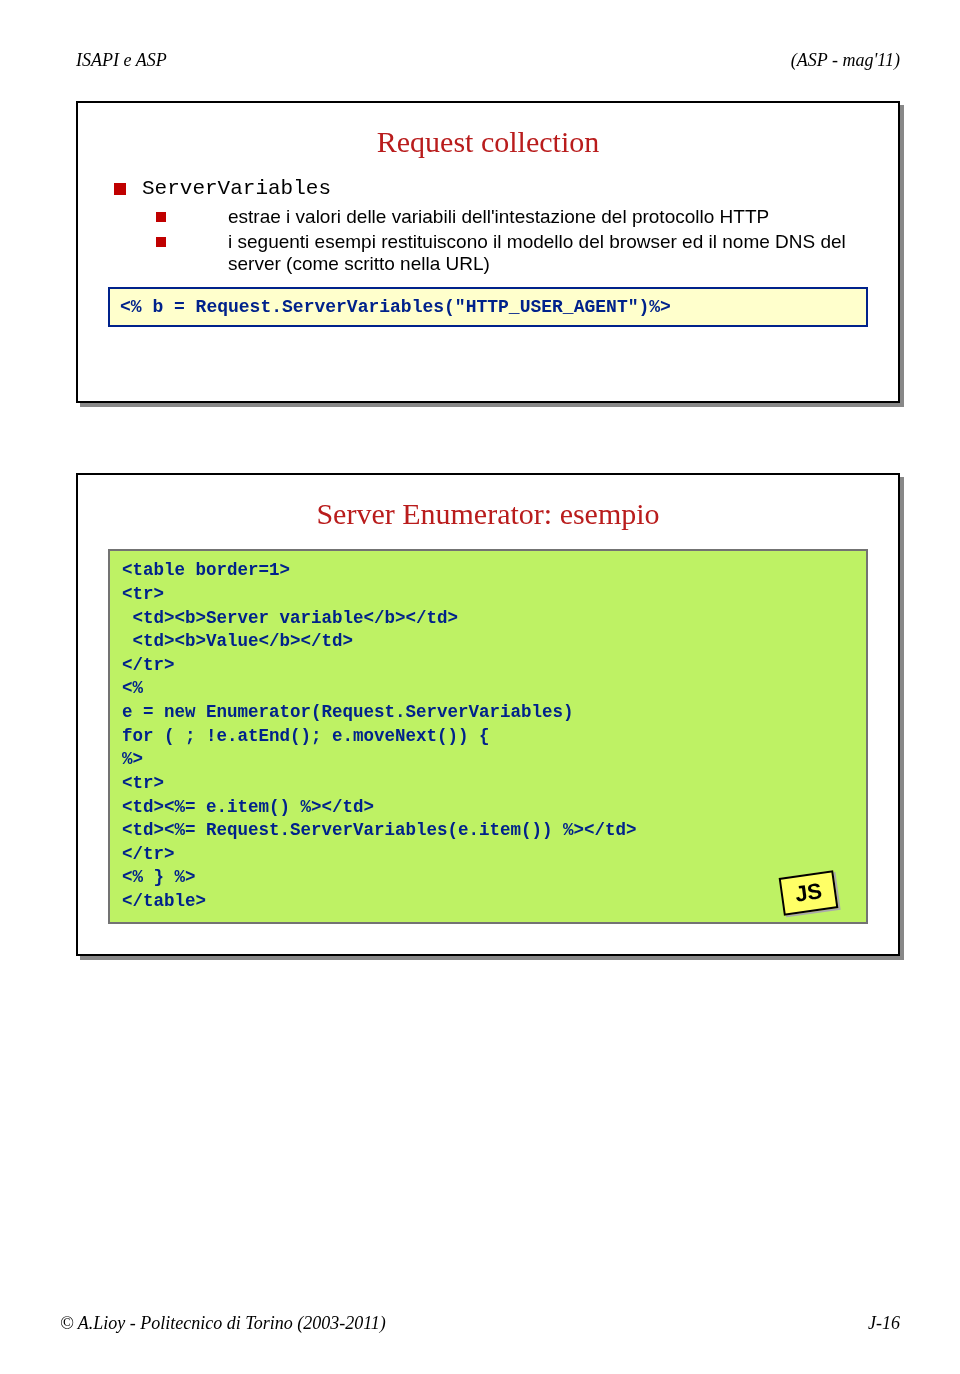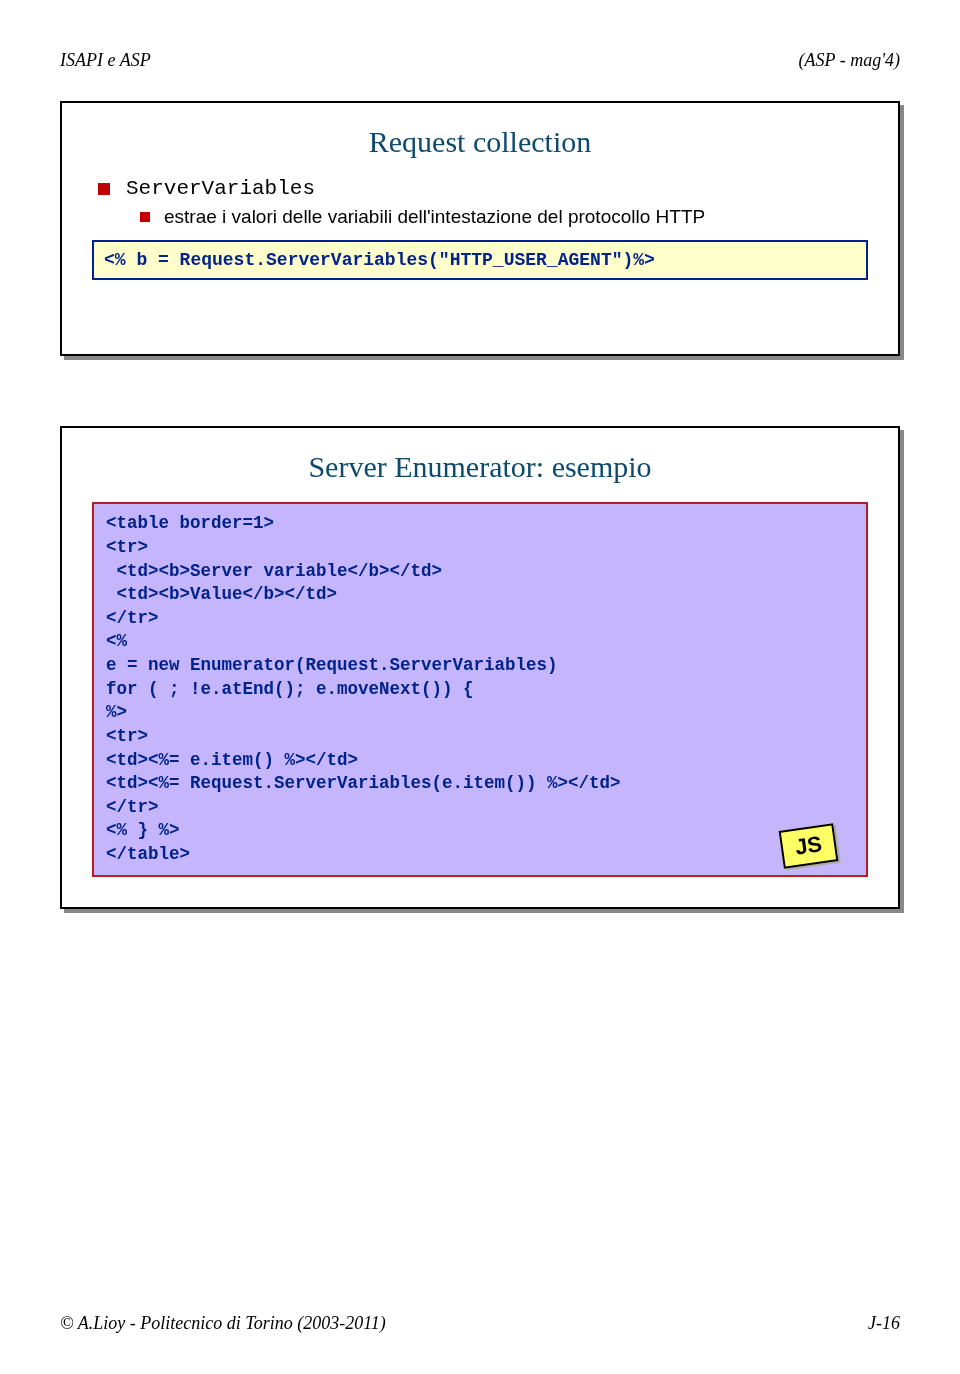--- a/index.html
+++ b/index.html
@@ -3,42 +3,42 @@
 <meta charset="utf-8">
 <style>
   body {
     margin: 0;
     padding: 0;
     font-family: "Times New Roman", serif;
     background: #fff;
     width: 960px;
   }
   .page {
-    padding: 50px 60px 40px 60px;
+    padding: 50px 60px 40px 76px;
     box-sizing: border-box;
     height: 1374px;
     position: relative;
   }
   .header-line {
     display: flex;
     justify-content: space-between;
     font-style: italic;
     font-size: 18px;
     margin-bottom: 30px;
   }
   .slide {
     border: 2.5px solid #000;
     box-shadow: 4px 4px 0 #888;
     padding: 18px 26px 22px 26px;
     margin-bottom: 70px;
     background: #fff;
     box-sizing: border-box;
   }
   .slide-title {
-    color: #0c4a6e;
+    color: #b91c1c;
     font-size: 30px;
     text-align: center;
     margin: 4px 0 18px 0;
     font-family: "Times New Roman", serif;
   }
   .bullet-l1 {
     display: flex;
     align-items: flex-start;
     margin: 6px 0 6px 10px;
     font-family: Liberation Mono, monospace;
@@ -51,20 +51,21 @@
     flex-shrink: 0;
     margin-top: 6px;
     margin-right: 16px;
   }
   .bullet-l2 {
     display: flex;
     align-items: flex-start;
     margin: 3px 0 3px 52px;
     font-family: Arial, sans-serif;
     font-size: 19px;
+    gap: 48px;
   }
   .bullet-l2 .sq {
     width: 10px;
     height: 10px;
     background: #c00000;
     flex-shrink: 0;
     margin-top: 6px;
     margin-right: 14px;
   }
   .codebox {
@@ -73,22 +74,22 @@
     font-family: "Courier New", monospace;
     font-weight: bold;
     color: #00228b;
     font-size: 18px;
     padding: 6px 10px;
     margin: 12px 4px;
     line-height: 1.35;
     white-space: pre-wrap;
   }
   .codebox-large {
-    border: 2px solid #b91c1c;
-    background: #c4b5fd;
+    border: 2px solid #737373;
+    background: #bef264;
     font-family: "Courier New", monospace;
     font-weight: bold;
     color: #00228b;
     font-size: 17.5px;
     padding: 8px 12px;
     margin: 8px 4px;
     line-height: 1.35;
     position: relative;
   }
   .codebox-large pre {
@@ -120,36 +121,40 @@
     font-size: 18px;
   }
 </style>
 </head>
 <body>
 
 <div class="page">
 
   <div class="header-line">
     <span>ISAPI e ASP</span>
-    <span>(ASP - mag'4)</span>
+    <span>(ASP - mag'11)</span>
   </div>
 
   <div class="slide">
     <div class="slide-title">Request collection</div>
 
     <div class="bullet-l1">
       <div class="sq"></div>
       <div>ServerVariables</div>
     </div>
 
     <div class="bullet-l2">
       <div class="sq"></div>
       <div>estrae i valori delle variabili dell'intestazione del protocollo HTTP</div>
     </div>
 
+    <div class="bullet-l2">
+      <div class="sq"></div>
+      <div>i seguenti esempi restituiscono il modello del browser ed il nome DNS del server (come scritto nella URL)</div>
+    </div>
 
     <div class="codebox">&lt;% b = Request.ServerVariables("HTTP_USER_AGENT")%&gt;</div>
 
     <div style="height:40px"></div>
   </div>
 
   <div class="slide">
     <div class="slide-title">Server Enumerator: esempio</div>
 
     <div class="codebox-large">

